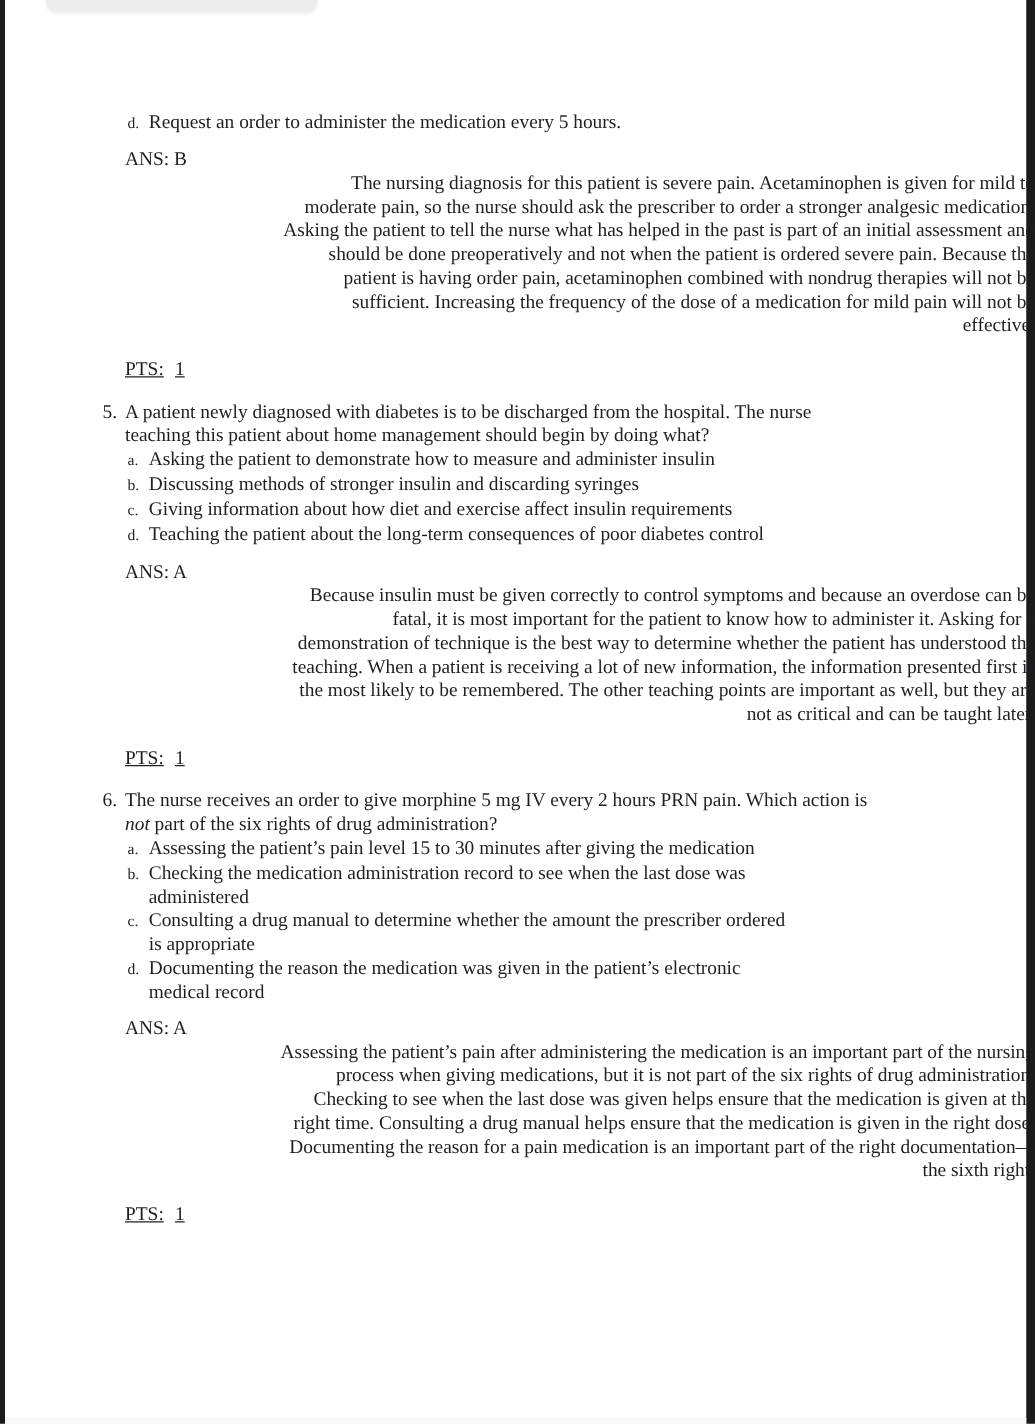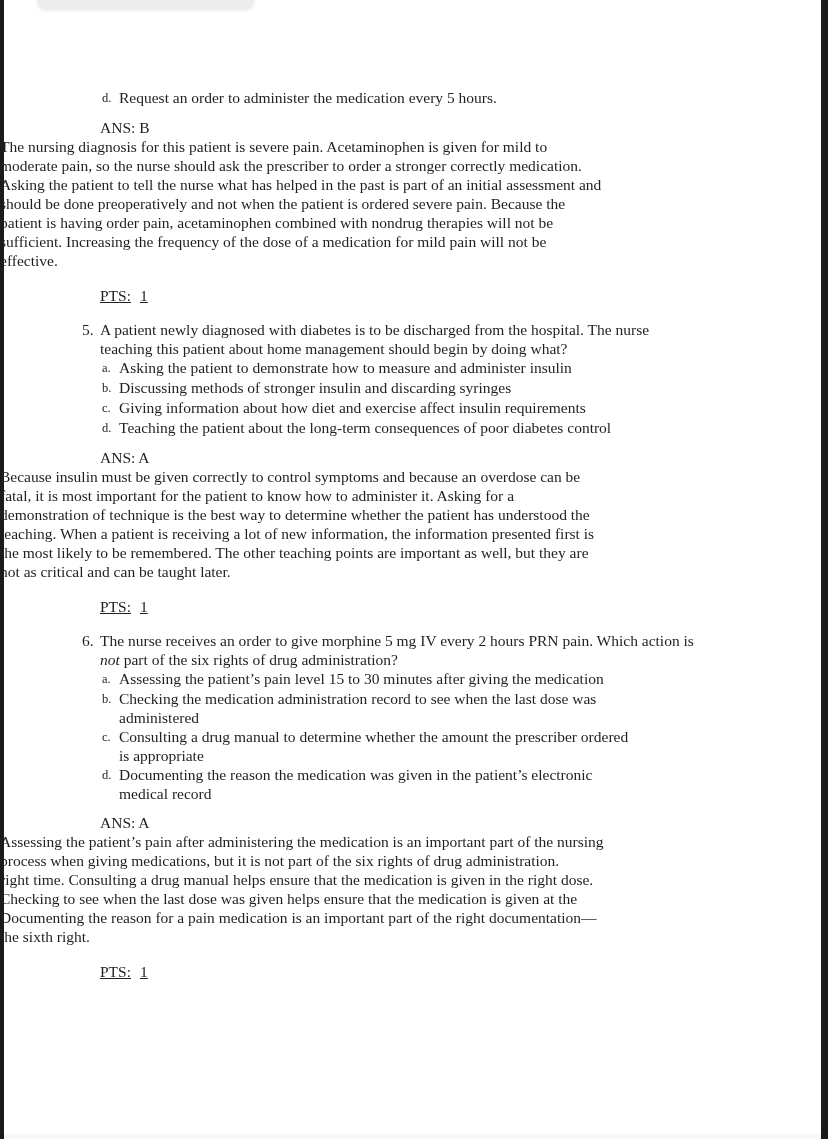--- a/index.html
+++ b/index.html
@@ -29,21 +29,21 @@
   .q-num{
     display:inline-block;margin-left:82px;width:18px;
     flex:0 0 18px;
   }
   .opt-row{display:flex;align-items:flex-start;}
   .opt-letter{
     display:inline-block;margin-left:102px;width:17px;flex:0 0 17px;
     font-size:12.5px;line-height:19px;padding-top:1px;
   }
   .ans-line{margin-left:100px;margin-top:10px;}
-  .expl{}
+  .expl{text-align:right;}
   .pts-row{margin-left:100px;margin-top:16px;text-decoration:underline;}
   .pts-val{margin-left:9px;}
   .it{font-style:italic;}
 </style>
 </head>
 <body>
 
 <div class="edge left"></div>
 <div class="edge right"></div>
 <div class="top-pill"></div>
@@ -53,21 +53,21 @@
     <section class="qa-block">
       <div class="opt-row">
         <span class="opt-letter">d.</span>
         <div>
           <div class="line">Request an order to administer the medication every 5 hours.</div>
         </div>
       </div>
       <div class="ans-line line">ANS: B</div>
       <div class="expl">
         <div class="line">The nursing diagnosis for this patient is severe pain. Acetaminophen is given for mild to</div>
-        <div class="line">moderate pain, so the nurse should ask the prescriber to order a stronger correctly medication.</div>
+        <div class="line">moderate pain, so the nurse should ask the prescriber to order a stronger analgesic medication.</div>
         <div class="line">Asking the patient to tell the nurse what has helped in the past is part of an initial assessment and</div>
         <div class="line">should be done preoperatively and not when the patient is ordered severe pain. Because the</div>
         <div class="line">patient is having order pain, acetaminophen combined with nondrug therapies will not be</div>
         <div class="line">sufficient. Increasing the frequency of the dose of a medication for mild pain will not be</div>
         <div class="line">effective.</div>
       </div>
       <div class="pts-row line"><span>PTS:</span><span class="pts-val">1</span></div>
     </section>
     <section class="qa-block">
       <div class="q-row">
@@ -144,20 +144,20 @@
         <span class="opt-letter">d.</span>
         <div>
           <div class="line">Documenting the reason the medication was given in the patient’s electronic</div>
           <div class="line">medical record</div>
         </div>
       </div>
       <div class="ans-line line">ANS: A</div>
       <div class="expl">
         <div class="line">Assessing the patient’s pain after administering the medication is an important part of the nursing</div>
         <div class="line">process when giving medications, but it is not part of the six rights of drug administration.</div>
+        <div class="line">Checking to see when the last dose was given helps ensure that the medication is given at the</div>
         <div class="line">right time. Consulting a drug manual helps ensure that the medication is given in the right dose.</div>
-        <div class="line">Checking to see when the last dose was given helps ensure that the medication is given at the</div>
         <div class="line">Documenting the reason for a pain medication is an important part of the right documentation—</div>
         <div class="line">the sixth right.</div>
       </div>
       <div class="pts-row line"><span>PTS:</span><span class="pts-val">1</span></div>
     </section>
   </div>
 
 </body></html>

